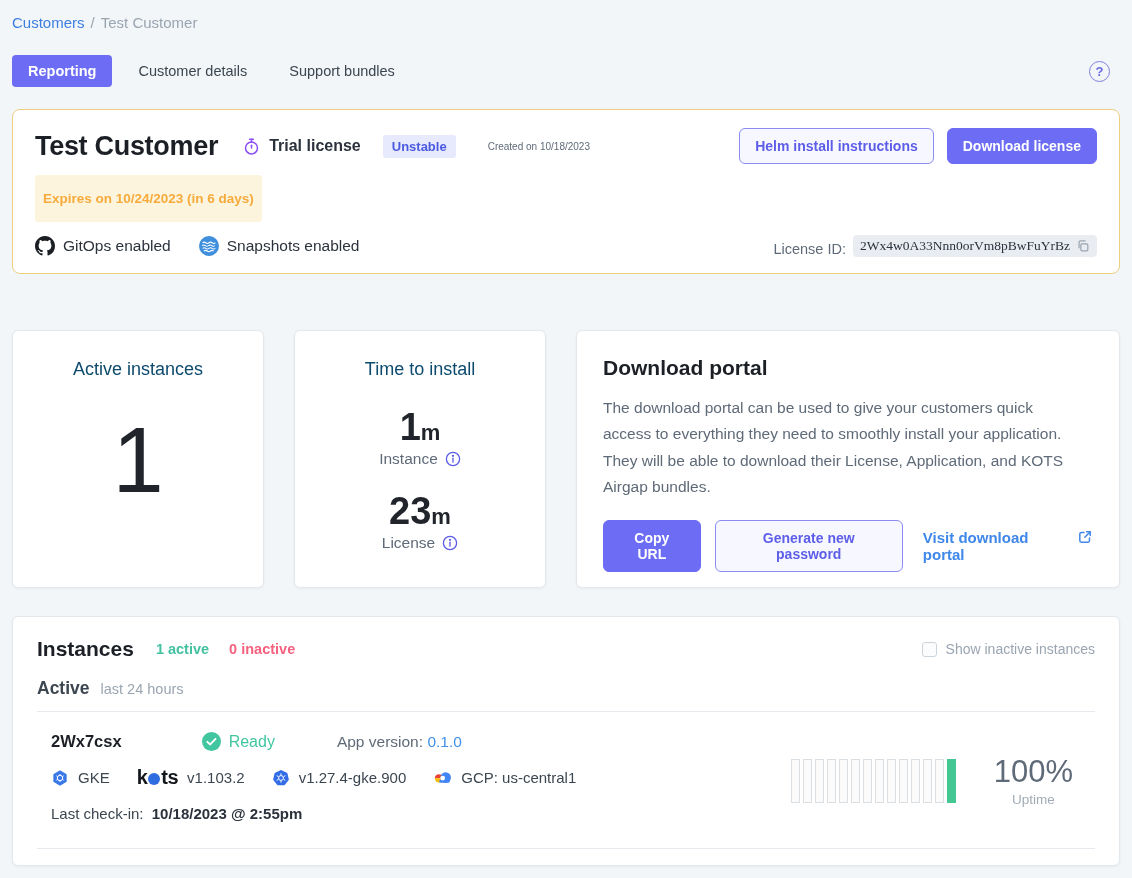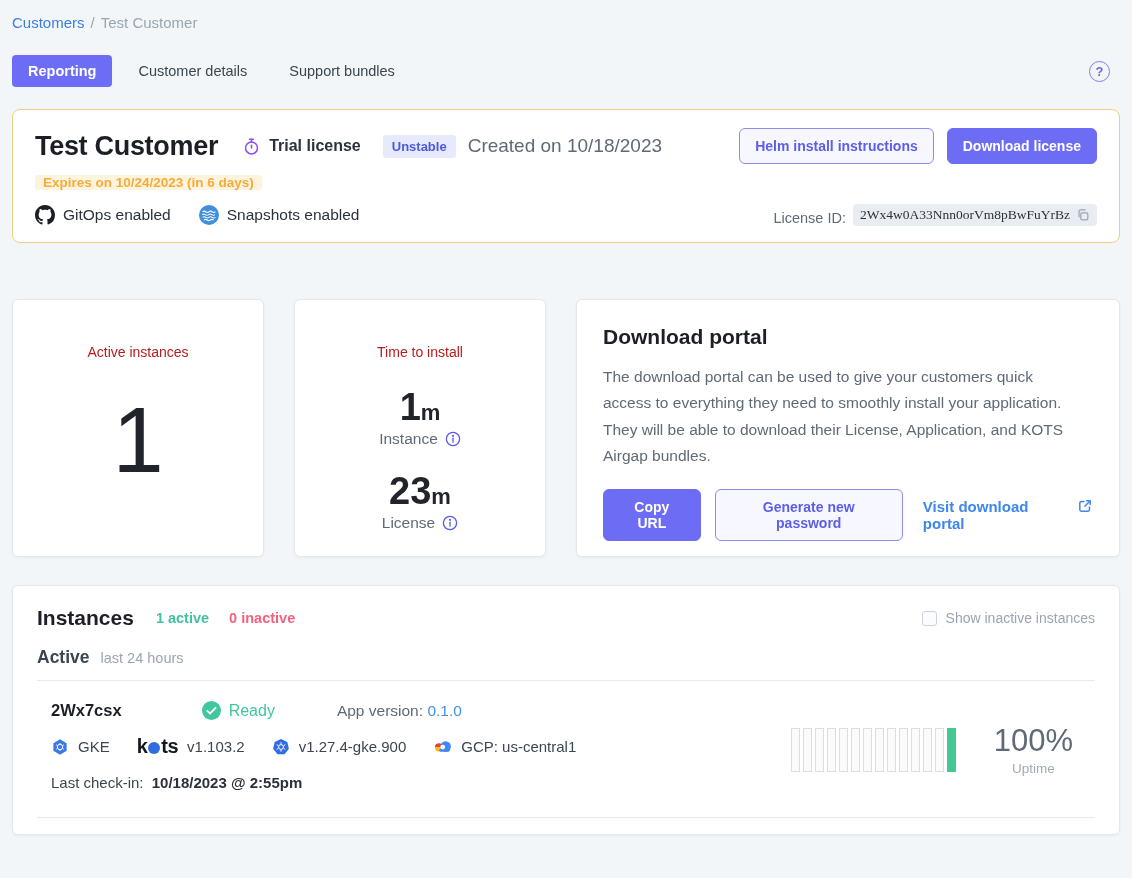--- a/index.html
+++ b/index.html
@@ -28,44 +28,44 @@
 
   
   .hero { margin-top:22px; background:#fff; border:1px solid #eecf80; border-radius:8px;
     padding:18px 22px 16px 22px; }
   .hero-top { display:flex; align-items:center; }
   .hero-title { font-size:27px; font-weight:800; letter-spacing:-0.3px; color:#1c2026; }
   .lic { display:flex; align-items:center; margin-left:24px; gap:8px; font-size:16px;
     font-weight:600; color:#2b323c; }
   .channel-badge { margin-left:22px; background:#e7eafc; color:#4a5ae0; font-size:13px;
     font-weight:700; padding:4px 9px; border-radius:3px; }
-  .created { margin-left:12px; font-size:19px; color:#5f6a78; }
+  .created { margin-left:32px; font-size:10px; color:#5f6a78; }
   .hero-actions { margin-left:auto; display:flex; align-items:center; gap:13px; }
   .btn { border-radius:6px; font-size:14px; font-weight:700; padding:9px 15px; cursor:pointer;
     font-family:"Liberation Sans", sans-serif; }
   .btn-outline { background:#f7f8ff; border:1px solid #8c8cf0; color:#5d5de8; }
   .btn-solid { background:#6c6cf4; border:1px solid #6c6cf4; color:#fff; }
   .expires-pill { display:inline-block; margin-top:11px; background:#fdf4de; color:#f6ab3c;
-    font-size:13.5px; font-weight:700; padding:0 8px; border-radius:3px; }
+    font-size:13.5px; font-weight:700; padding:16px 8px; border-radius:3px; }
   .hero-bottom { display:flex; align-items:center; margin-top:13px; }
   .feature { display:flex; align-items:center; gap:8px; font-size:15.5px; color:#2b323c;
     margin-right:28px; }
   .license-id { margin-left:auto; display:flex; align-items:flex-end; font-size:14.5px;
     color:#5f6a78; gap:7px; }
   .code-pill { background:#e9edf1; border-radius:4px; padding:3px 7px;
     font-family:Liberation Serif, serif; font-size:13.5px; color:#2b323c;
     display:flex; align-items:center; gap:6px; }
   .copy-btn { cursor:pointer; display:flex; }
 
   
   .stats-row { display:flex; gap:30px; margin-top:56px; }
   .card { background:#fff; border:1px solid #e3e8ec; border-radius:6px;
     box-shadow:0 1px 3px rgba(30,40,50,.05); }
   .stat-card { width:252px; height:258px; text-align:center; padding-top:28px; }
-  .stat-title { font-size:14px; color:#b91c1c;margin-top:16px; }
+  .stat-title { font-size:18px; color:#0c4a6e; }
   .big-num { font-size:92px; font-weight:400; margin-top:34px; color:#21252b; line-height:1; }
   .tti-num { font-size:38px; font-weight:600; line-height:1; color:#21252b; }
   .tti-unit { font-size:22px; font-weight:600; }
   .tti-block-1 { margin-top:28px; }
   .tti-block-2 { margin-top:24px; }
   .tti-label { font-size:15.5px; color:#5f6a78; display:flex; justify-content:center;
     align-items:center; gap:7px; margin-top:4px; }
 
   .portal-card { flex:1; height:258px; padding:25px 26px; }
   .portal-title { font-size:21px; font-weight:700; color:#1c2026; }

